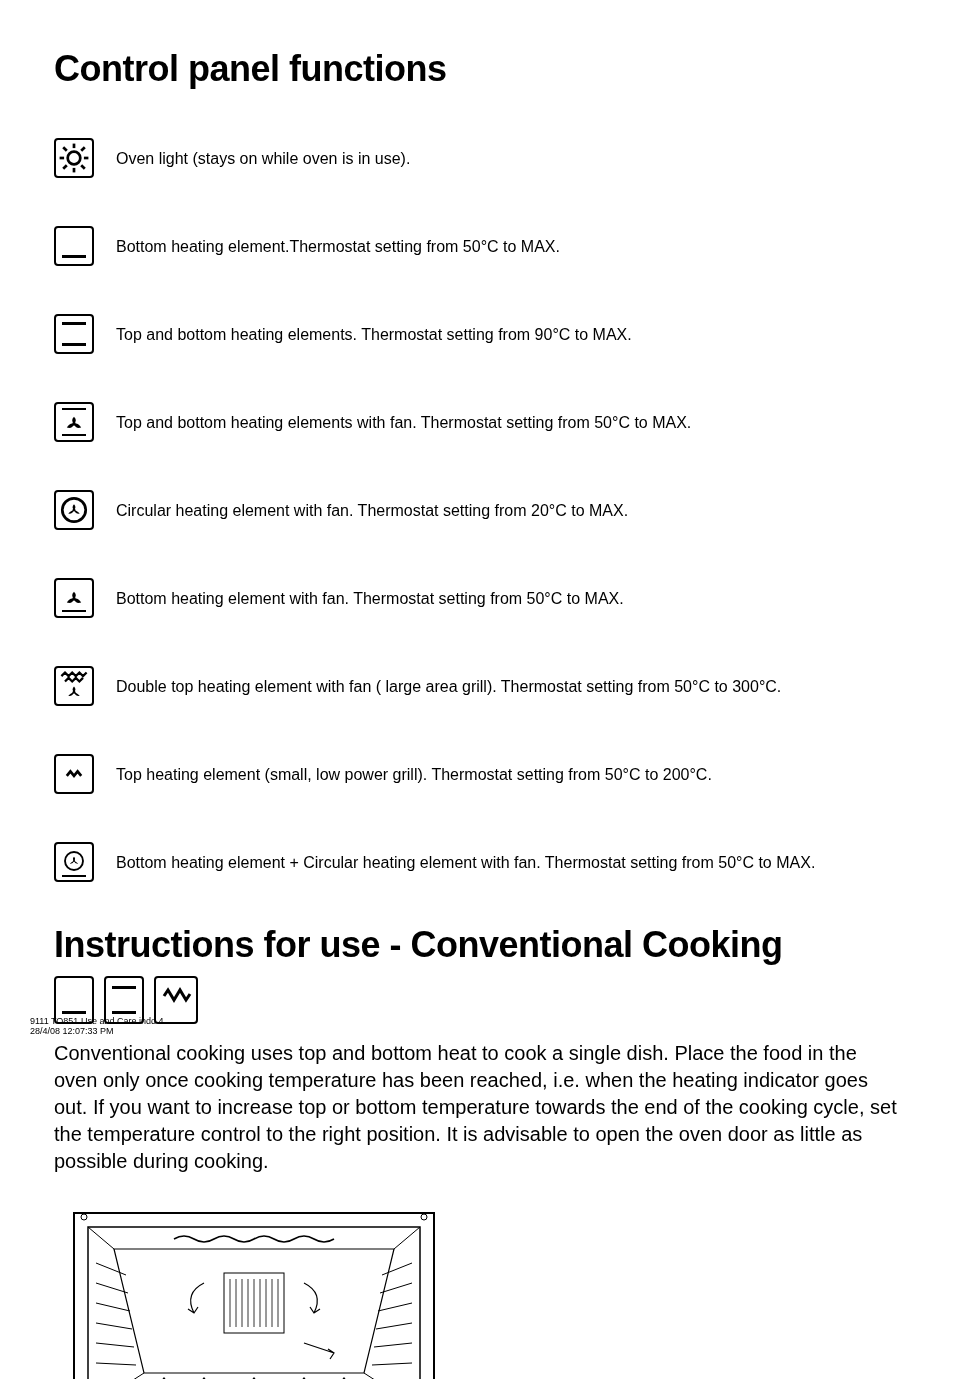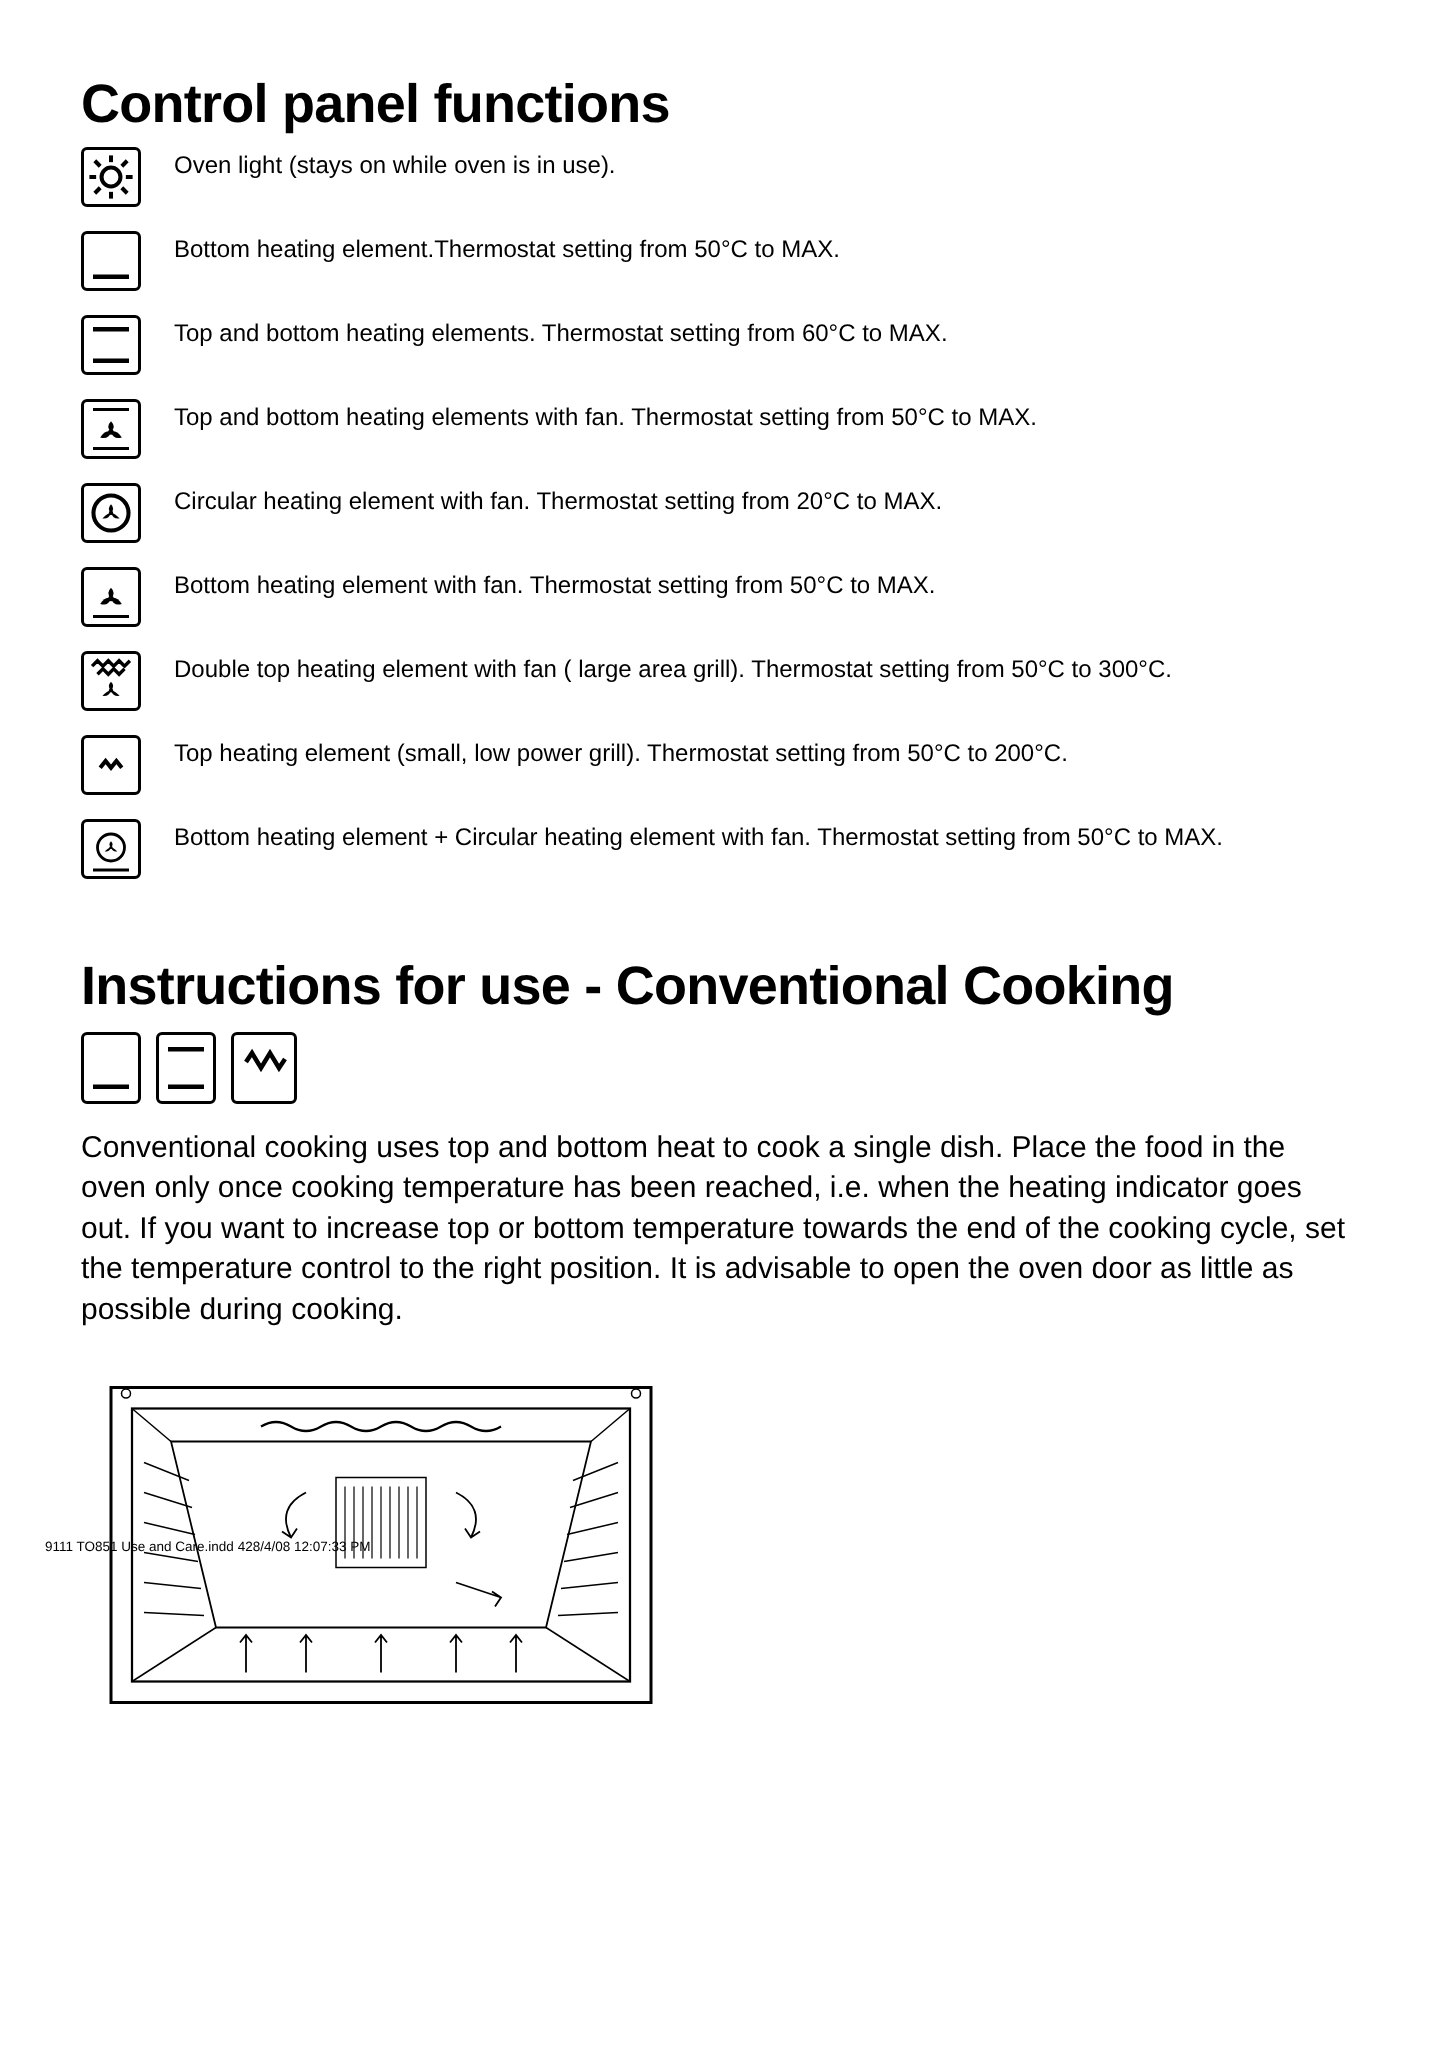--- a/index.html
+++ b/index.html
@@ -1,28 +1,28 @@
 <!DOCTYPE html>
 <html><head>
 <meta charset="utf-8">
 <style>
   * { box-sizing: border-box; margin: 0; padding: 0; }
   html, body { width: 954px; height: 1379px; background: #fff; font-family: Helvetica, Arial, sans-serif; color: #000; }
   .page { width: 954px; height: 1054px; position: relative; padding: 48px 54px 30px 54px; }
   h1 { font-size: 36px; font-weight: 700; margin-bottom: 8px; letter-spacing: -0.5px; }
   .func-list { display: flex; flex-direction: column; }
-  .func-row { display: flex; align-items: flex-start; gap: 22px; min-height: 56px; }
+  .func-row { display: flex; align-items: center; gap: 22px; min-height: 56px; margin-top: 32px; }
   .icon-box { width: 40px; height: 40px; border: 2px solid #000; border-radius: 4px; flex: 0 0 40px; display: flex; align-items: center; justify-content: center; position: relative; }
   .func-desc { font-size: 16px; line-height: 1.35; padding-top: 2px; flex: 1; }
   .section2 { margin-top: 34px; }
   .inline-icons { display: flex; gap: 10px; margin: 10px 0 16px 0; }
   .inline-icons .icon-box { width: 48px; height: 48px; }
   .body-text { font-size: 20px; line-height: 1.35; }
   .oven-diagram { margin-top: 28px; width: 400px; height: 240px; }
-  .footer { position: absolute; bottom: 18px; left: 30px; right: 30px; display: flex; justify-content: flex-start; font-size: 9px; color: #000; }
+  .footer { position: absolute; bottom: 18px; left: 30px; right: 30px; display: flex; justify-content: flex-start; font-size: 9px; color: #000; flex-direction: column; }
   
   .hline { position: absolute; left: 6px; right: 6px; height: 3px; background: #000; }
   .hline.thin { height: 2px; }
 </style>
 </head>
 <body>
 
 <div class="page">
 
   <h1>Control panel functions</h1>
@@ -53,21 +53,21 @@
         <div class="hline" style="bottom:6px;"></div>
       </div>
       <div class="func-desc">Bottom heating element.Thermostat setting from 50°C to MAX.</div>
     </div>
 
     <div class="func-row">
       <div class="icon-box">
         <div class="hline" style="top:6px;"></div>
         <div class="hline" style="bottom:6px;"></div>
       </div>
-      <div class="func-desc">Top and bottom heating elements. Thermostat setting from 60°C to MAX.</div>
+      <div class="func-desc">Top and bottom heating elements. Thermostat setting from 90°C to MAX.</div>
     </div>
 
     <div class="func-row">
       <div class="icon-box">
         <div class="hline thin" style="top:4px;"></div>
         <div class="hline thin" style="bottom:4px;"></div>
         <svg viewBox="0 0 20 20" width="18" height="18" style="position:absolute;bottom:7px;left:9px;">
           <g fill="#000">
               <circle cx="10" cy="10" r="2"></circle>
               <path d="M10 2 Q14 6 10 10 Q6 6 10 2"></path>

